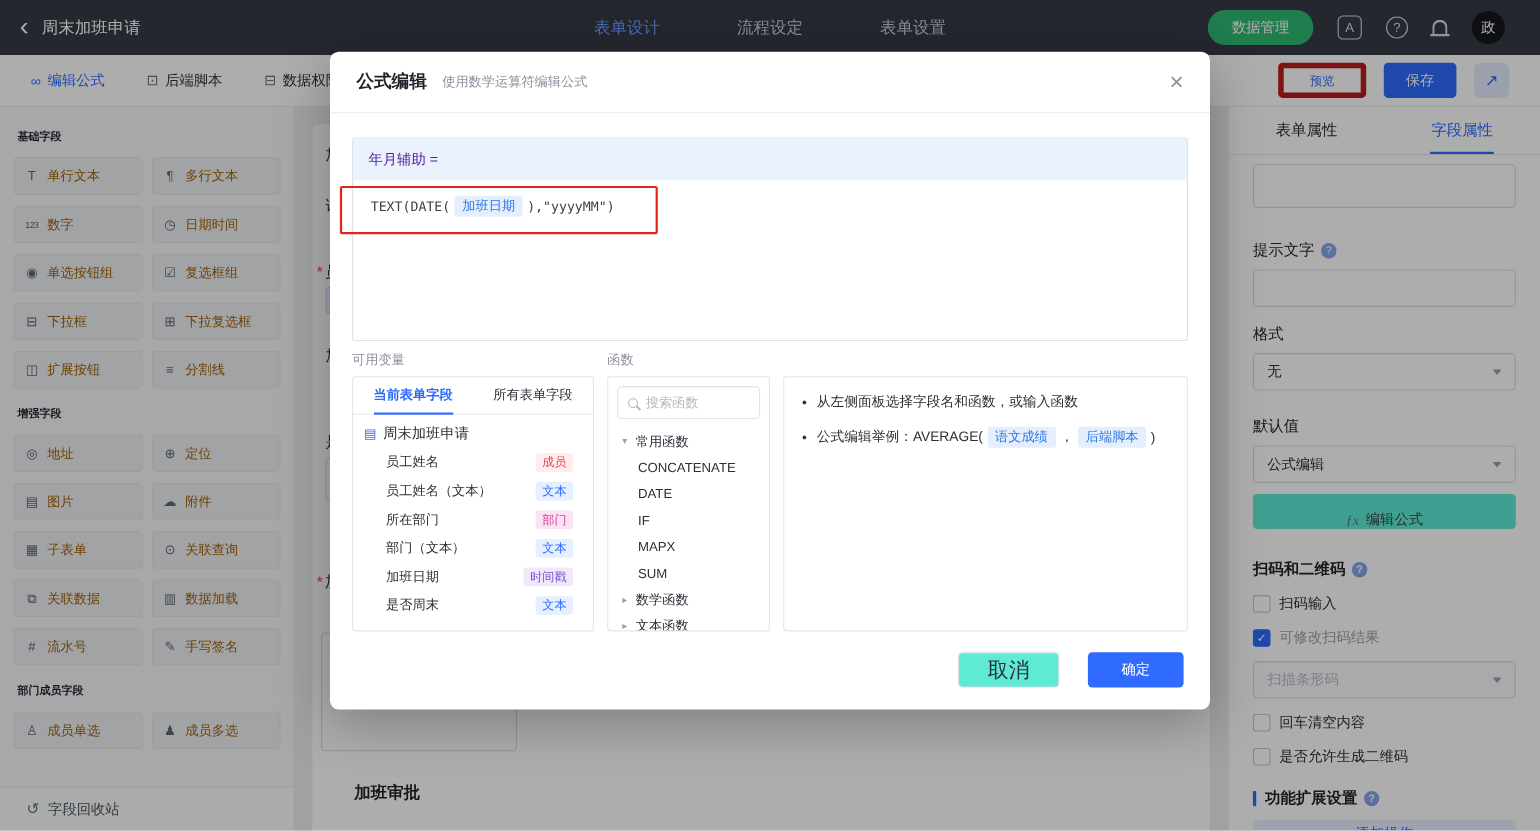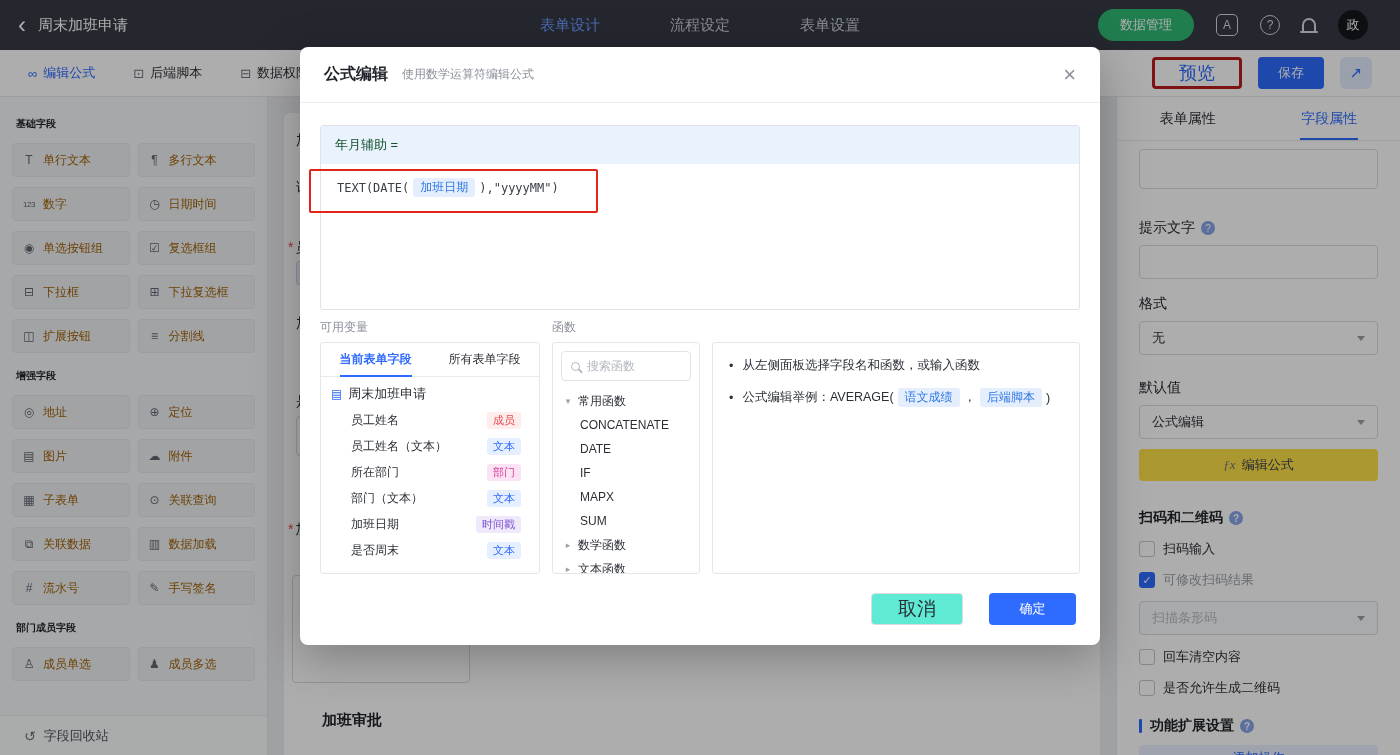--- a/index.html
+++ b/index.html
@@ -18,21 +18,21 @@
 .icon-help{width:20px;height:20px;border:1.5px solid #d7dae0;border-radius:50%;color:#d7dae0;font-size:12px;display:flex;align-items:center;justify-content:center;cursor:pointer}
 .bell{width:14px;height:13px;border:2px solid #d7dae0;border-bottom:none;border-radius:7px 7px 0 0;position:relative;margin-top:-2px;cursor:pointer}
 .bell::after{content:"";position:absolute;left:-4px;right:-4px;bottom:-2px;height:2px;background:#d7dae0;border-radius:2px}
 .avatar{width:30px;height:30px;border-radius:50%;background:#14171d;color:#fff;font-size:13px;display:flex;align-items:center;justify-content:center;cursor:pointer}
 
 .toolbar{position:absolute;top:50px;left:0;right:0;height:47px;background:#fff;border-bottom:1px solid #e7e8ec;display:flex;align-items:center;padding:0 28px;z-index:1}
 .titem{display:flex;align-items:center;gap:6px;font-size:13px;color:#2b2f36;margin-right:38px;cursor:pointer;white-space:nowrap}
 .titem .ticon{color:#6b7280;font-size:13px}
 .titem.link,.titem.link .ticon{color:#2f6bff}
 .tright{margin-left:auto;display:flex;align-items:center;gap:16px}
-.btn-outline{height:32px;padding:0 24px;border:3px solid #b91c1c;color:#2f6bff;background:#fff;border-radius:4px;font-size:18px;display:flex;align-items:center;cursor:pointer}
+.btn-outline{height:32px;padding:0 24px;border:5px solid #b91c1c;color:#2f6bff;background:#fff;border-radius:4px;font-size:11px;display:flex;align-items:center;cursor:pointer}
 .btn-primary{height:32px;padding:0 20px;background:#2f6bff;border:none;color:#fff;border-radius:4px;font-size:13px;display:flex;align-items:center;cursor:pointer}
 .btn-share{width:32px;height:32px;background:#e4edff;color:#2f6bff;border-radius:6px;display:flex;align-items:center;justify-content:center;font-size:15px;cursor:pointer}
 
 .sidebar{position:absolute;top:97px;left:0;bottom:0;width:268px;background:#f7f8fa;border-right:1px solid #e5e6ea;padding:14px 12px 48px;overflow:hidden;z-index:1}
 .sec-title{font-size:10px;font-weight:bold;color:#1f2329;margin:6px 4px 12px}
 .sec-title.mt{margin-top:16px}
 .fgrid{display:grid;grid-template-columns:1fr 1fr;gap:10px 8px}
 .fitem{height:34px;background:#eff1f4;border:1px solid #e5e7ea;border-radius:4px;display:flex;align-items:center;padding:0 8px;gap:6px;cursor:pointer;overflow:hidden}
 .fic{width:16px;flex:none;color:#5f6673;font-size:12px;text-align:center}
 .fic.num{font-size:8px;letter-spacing:-0.5px}
@@ -56,41 +56,41 @@
 .pbody{padding:8px 22px 0}
 .pinput{height:40px;border:1px solid #d8dbe0;border-radius:4px;background:#fff}
 .pinput.small{height:34px;margin-top:8px}
 .plabel-row{display:flex;align-items:center;margin-top:30px;font-size:14px;color:#1f2329}
 .plabel{margin-top:16px;font-size:14px;color:#1f2329}
 .plabel.mt-lg{margin-top:24px}
 .qdot{width:14px;height:14px;border-radius:50%;background:#87a6e8;color:#fff;font-size:10px;display:inline-flex;align-items:center;justify-content:center;margin-left:6px;flex:none;cursor:pointer}
 .pselect{margin-top:8px;height:34px;border:1px solid #d8dbe0;border-radius:4px;display:flex;align-items:center;justify-content:space-between;padding:0 12px;font-size:13px;color:#2b2f36;cursor:pointer;background:#fff}
 .pselect.dim-sel{margin-top:12px;color:#b8bcc3;background:#fafbfc}
 .caret{width:0;height:0;border-left:4px solid transparent;border-right:4px solid transparent;border-top:5px solid #9aa0a8;flex:none}
-.fx-btn{margin-top:10px;height:32px;background:#fde047;border-radius:4px;display:flex;align-items:center;justify-content:center;gap:6px;font-size:13px;color:#3d434d;cursor:pointer}
+.fx-btn{margin-top:10px;height:32px;background:#5eead4;border-radius:4px;display:flex;align-items:flex-end;justify-content:center;gap:6px;font-size:13px;color:#3d434d;cursor:pointer}
 .fx-ic{font-style:italic;font-family:"Liberation Serif",serif;font-size:13px;color:#6b7280}
 .pheading{display:flex;align-items:center;margin-top:28px;font-size:14px;font-weight:bold;color:#1f2329}
 .pheading.ext{margin-top:20px}
 .vbar{width:3px;height:14px;background:#2f6bff;border-radius:1px;margin-right:8px}
 .cb-row{display:flex;align-items:center;margin-top:13px}
 .cb{width:16px;height:16px;border:1px solid #c3c7ce;border-radius:3px;background:#fff;position:relative;flex:none;cursor:pointer}
 .cb.checked{background:#2f6bff;border-color:#2f6bff}
 .cb.checked span{position:absolute;inset:0;display:flex;align-items:center;justify-content:center;color:#fff;font-size:11px}
 .cb-lb{margin-left:8px;font-size:13px;color:#2b2f36}
 .cb-lb.dim{color:#9aa0a9}
 .add-btn{margin-top:10px;height:34px;background:#e9f0ff;color:#2f6bff;border-radius:4px;display:flex;justify-content:center;padding-top:4px;font-size:13px;cursor:pointer}
 
 .overlay{position:absolute;inset:0;background:rgba(0,0,0,0.32);z-index:50}
 .modal{position:absolute;left:300px;top:47px;width:800px;height:598px;background:#fff;border-radius:8px;box-shadow:0 12px 48px rgba(0,0,0,0.28);z-index:60}
 .m-head{height:56px;display:flex;align-items:center;padding:0 24px;border-bottom:1px solid #ecedf0}
 .m-title{font-size:16px;font-weight:bold;color:#1f2329}
 .m-sub{font-size:12px;color:#8b909b;margin-left:14px}
 .m-close{margin-left:auto;font-size:22px;color:#8b909b;cursor:pointer;line-height:1}
 .f-editor{position:absolute;left:20px;top:78px;width:760px;height:185px;border:1px solid #dfe2e7;border-radius:3px}
-.f-target{height:38px;background:#e9f2fd;display:flex;align-items:center;padding:0 14px;font-size:13px;color:#14532d}
+.f-target{height:38px;background:#e9f2fd;display:flex;align-items:center;padding:0 14px;font-size:13px;color:#4c1d95}
 .f-body{padding:14px 16px;display:flex;align-items:center;font-family:"DejaVu Sans Mono",monospace;font-size:12px;color:#3a3f47}
 .chip{background:#e4eefc;color:#2e77e6;border-radius:3px;padding:1px 7px;margin:0 4px;font-size:12px;font-family:"Liberation Sans",sans-serif;white-space:nowrap;cursor:pointer}
 .red-annot{position:absolute;left:-12px;top:43px;width:289px;height:44px;border:2px solid #e1251b;border-radius:2px;pointer-events:none}
 .p-label{position:absolute;top:272px;font-size:12px;color:#8b909b}
 .p-label.lv{left:20px}.p-label.lf{left:252px}
 .panel{position:absolute;top:295px;height:232px;border:1px solid #e4e6ea;border-radius:3px;background:#fff;overflow:hidden}
 .vars-panel{left:20px;width:220px}
 .fn-panel{left:252px;width:148px}
 .help-panel{left:412px;width:368px;padding:14px 16px}
 .v-tabs{display:flex;height:34px;border-bottom:1px solid #e9eaee}

